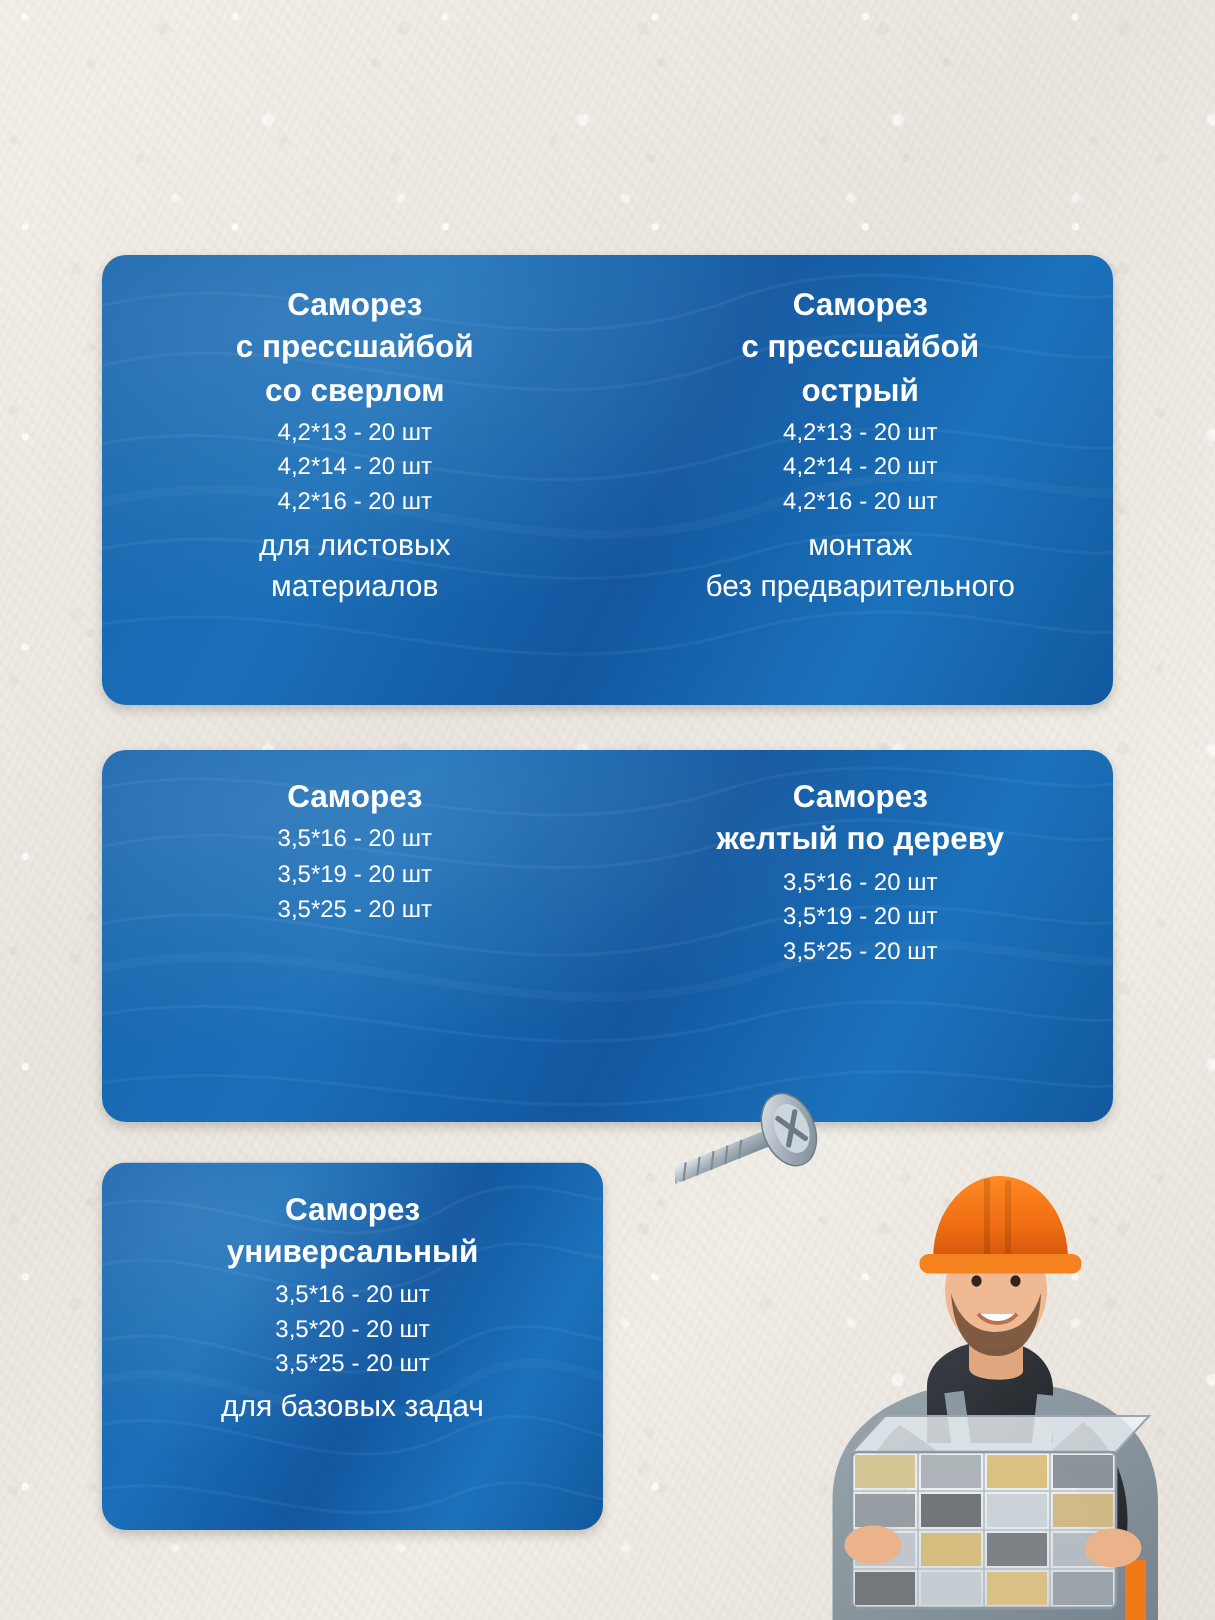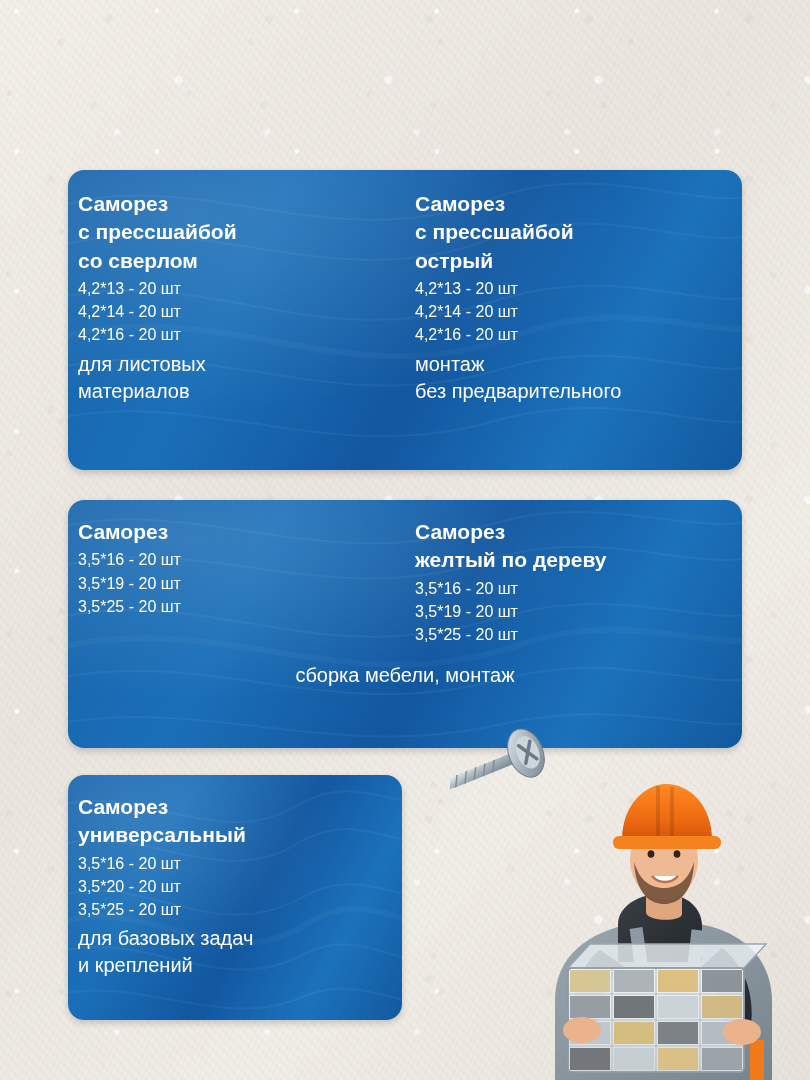--- a/index.html
+++ b/index.html
@@ -84,20 +84,21 @@
     opacity: 0.5;
     pointer-events: none;
   }
   .panel .inner { position: relative; z-index: 2; }
 
   .panel-row {
     display: flex;
   }
   .col {
     flex: 1;
+    text-align: center;
     padding: 18px 10px 10px;
   }
   .col .hl {
     font-weight: bold;
     font-size: 21px;
     line-height: 1.35;
   }
   .col .sizes {
     font-size: 16px;
     line-height: 1.45;
@@ -230,21 +231,20 @@
             <div>Саморез</div>
             <div>желтый по дереву</div>
           </div>
           <div class="sizes">
             <div>3,5*16 - 20 шт</div>
             <div>3,5*19 - 20 шт</div>
             <div>3,5*25 - 20 шт</div>
           </div>
         </div>
       </div>
-      <div class="panel-foot">сборка мебели, монтаж</div>
     </div>
   </div>
 
   <div class="panel" id="panel3">
     <svg class="swirl" viewBox="0 0 334 245" preserveAspectRatio="none">
       <g fill="none" stroke="rgba(255,255,255,0.10)" stroke-width="2">
         <path d="M-20,35 C60,0 150,80 230,30 C290,-5 330,40 360,20"></path>
         <path d="M-20,75 C60,38 150,120 230,68 C290,32 330,80 360,58"></path>
         <path d="M-20,125 C70,88 140,175 235,122 C295,88 335,135 360,112"></path>
         <path d="M-20,180 C70,148 150,225 235,180 C295,148 335,200 360,178"></path>
@@ -261,21 +261,20 @@
             <div>Саморез</div>
             <div>универсальный</div>
           </div>
           <div class="sizes">
             <div>3,5*16 - 20 шт</div>
             <div>3,5*20 - 20 шт</div>
             <div>3,5*25 - 20 шт</div>
           </div>
           <div class="note">
             <div>для базовых задач</div>
-            <div>и креплений</div>
           </div>
         </div>
       </div>
     </div>
   </div>
 
   <div id="photo">
     <svg viewBox="0 0 360 380" width="360" height="380">
       <defs>
         <linearGradient id="helmetG" x1="0" y1="0" x2="0" y2="1">

